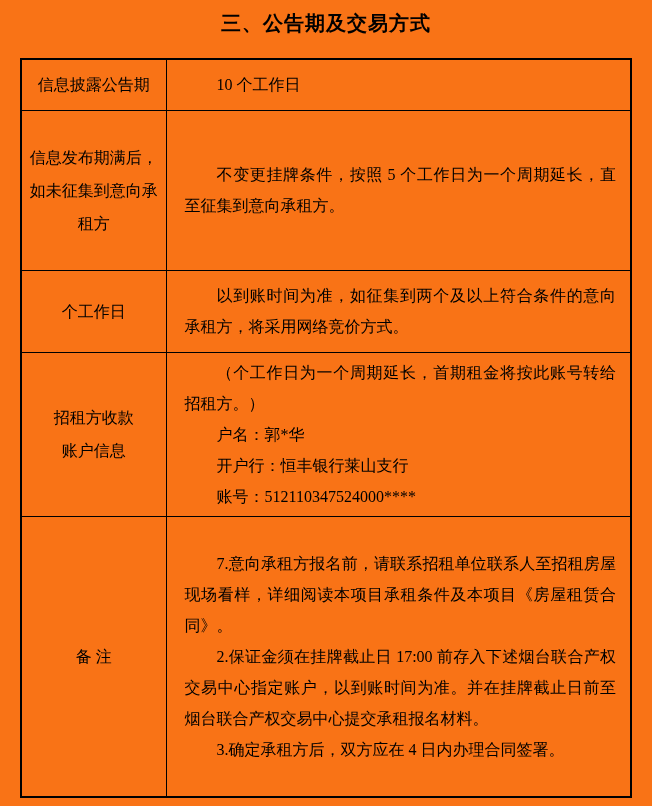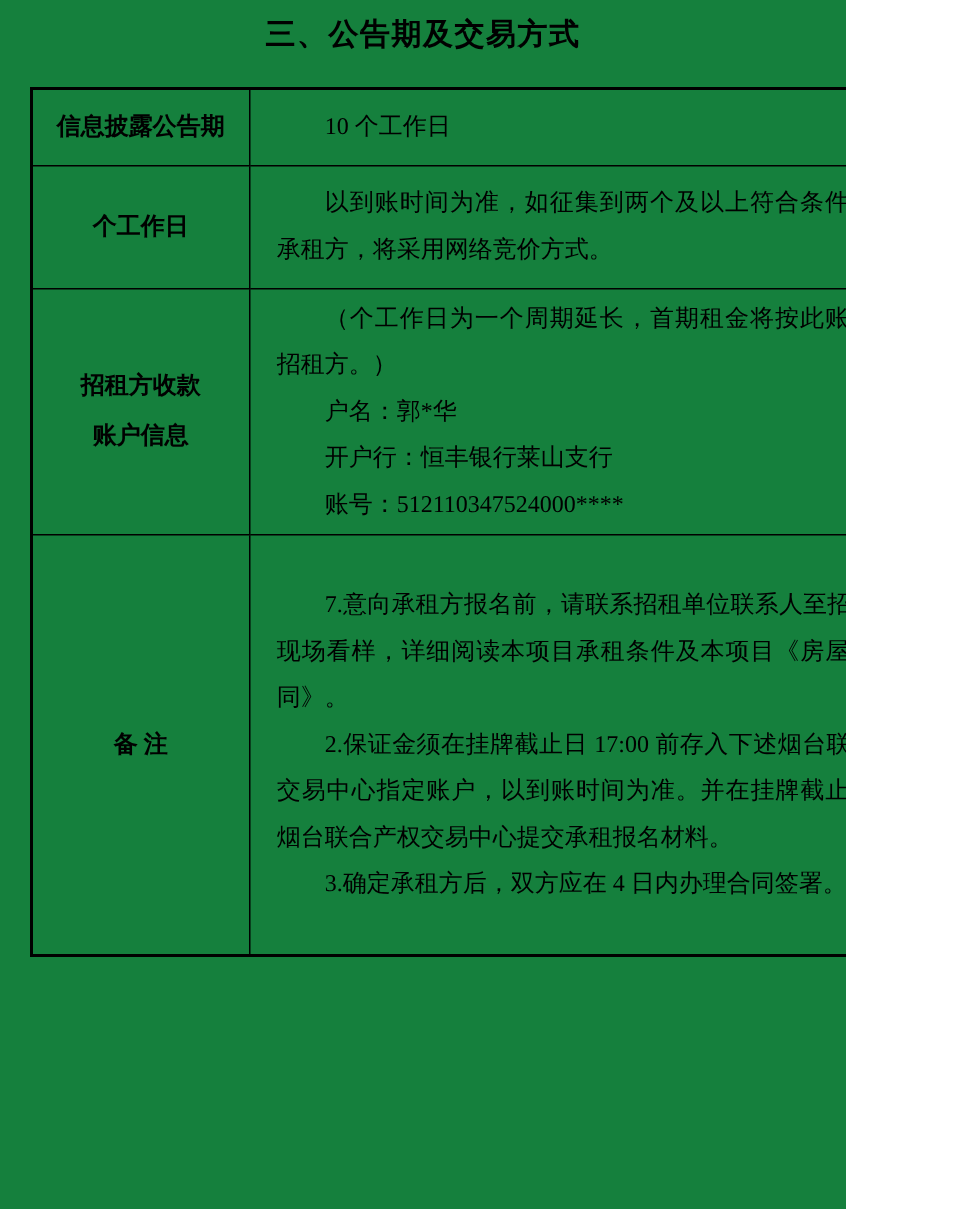--- a/index.html
+++ b/index.html
@@ -3,23 +3,23 @@
 <meta charset="utf-8">
 <style>
   * { margin: 0; padding: 0; box-sizing: border-box; }
   html, body {
     width: 652px;
     background: #ffffff;
     font-family: "Liberation Serif", "DejaVu Serif", serif;
     color: #000000;
   }
   .page {
-    width: 564px;
+    width: 652px;
     height: 806px;
-    background: #15803d;
+    background: #f97316;
     overflow: hidden;
   }
   .doc-title {
     margin-top: 9px;
     text-align: center;
     font-size: 20px;
     font-weight: bold;
     letter-spacing: 1px;
     line-height: 28px;
   }
@@ -33,21 +33,21 @@
   }
   table.announcement-table col.c1 { width: 145px; }
   table.announcement-table col.c2 { width: 465px; }
   table.announcement-table th,
   table.announcement-table td {
     border: 1px solid #000000;
     vertical-align: middle;
   }
   table.announcement-table th {
     font-size: 16px;
-    font-weight: bold;
+    font-weight: normal;
     text-align: center;
     padding: 2px 4px;
     line-height: 33px;
     margin-left: 40px;
   }
   table.announcement-table td {
     font-size: 16px;
     font-weight: normal;
     text-align: left;
     padding: 4px 14px 4px 6px;
@@ -79,20 +79,30 @@
     </colgroup>
     <tbody id="table-body">
         <tr class="row-0">
           <th>
             <span class="label-line">信息披露公告期</span>
           </th>
           <td>
             <div class="para">10 个工作日</div>
           </td>
         </tr>
+        <tr class="row-1">
+          <th>
+            <span class="label-line">信息发布期满后，</span>
+            <span class="label-line">如未征集到意向承</span>
+            <span class="label-line">租方</span>
+          </th>
+          <td>
+            <div class="para">不变更挂牌条件，按照 5 个工作日为一个周期延长，直至征集到意向承租方。</div>
+          </td>
+        </tr>
         <tr class="row-2">
           <th>
             <span class="label-line">个工作日</span>
           </th>
           <td>
             <div class="para">以到账时间为准，如征集到两个及以上符合条件的意向承租方，将采用网络竞价方式。</div>
           </td>
         </tr>
         <tr class="row-3">
           <th>

